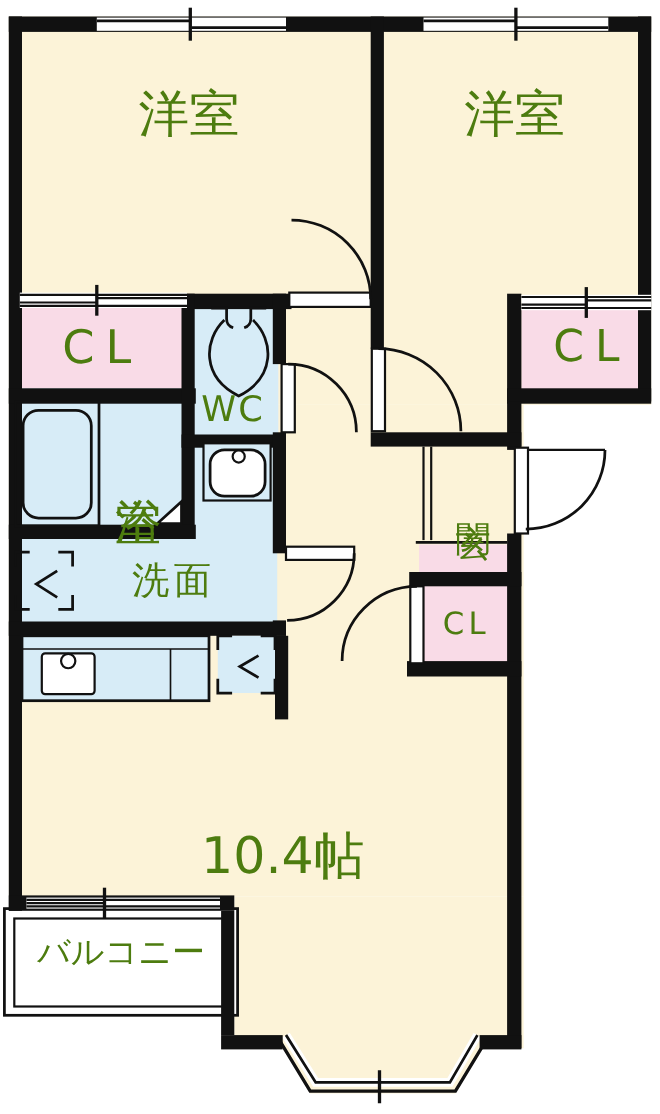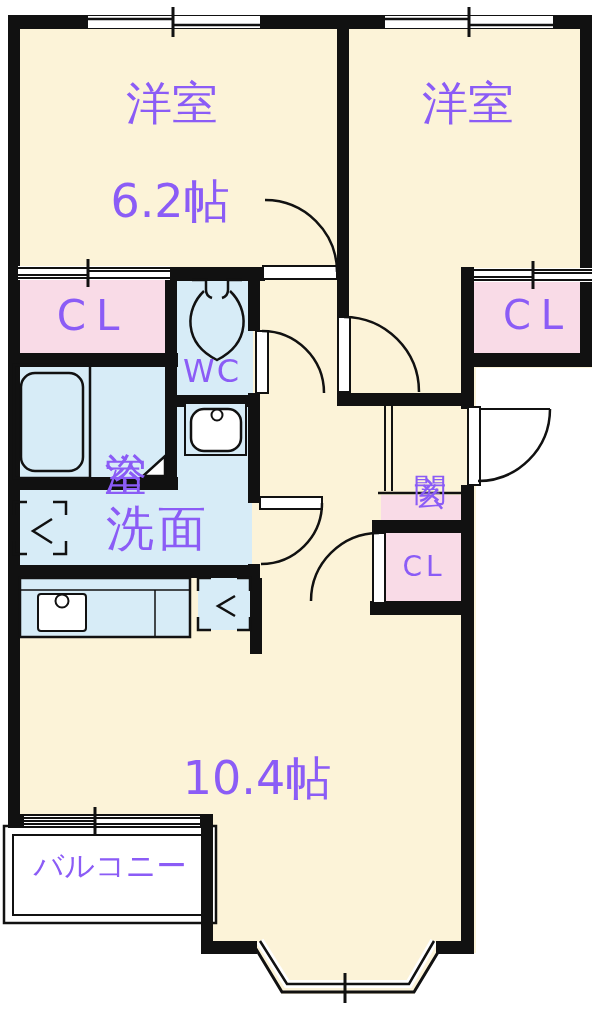--- a/index.html
+++ b/index.html
@@ -1,21 +1,21 @@
 <!DOCTYPE html>
 <html><head>
 <meta charset="utf-8">
 <style>
   html,body{margin:0;padding:0;background:#ffffff;}
   #stage{position:relative;width:600px;height:1013px;background:#ffffff;overflow:hidden;
          font-family:"DejaVu Sans","Liberation Sans",sans-serif;color:#111;}
   #plan-svg{position:absolute;left:0;top:0;}
-  .lbl{position:absolute;transform:translate(-50%,-50%);white-space:nowrap;color:#8b5cf6;line-height:1.04;}
+  .lbl{position:absolute;transform:translate(-50%,-50%);white-space:nowrap;color:#4d7c0f;line-height:1.04;}
   .v{writing-mode:vertical-rl;text-orientation:upright;}
-  .fs46{font-size:46px}.fs44{font-size:48px}.fs42{font-size:42px}
+  .fs46{font-size:46px}.fs44{font-size:34px}.fs42{font-size:42px}
   .fs40{font-size:40px}.fs32{font-size:32px}.fs30{font-size:30px}.fs28{font-size:28px}
   .sp10{letter-spacing:10px;text-indent:10px}
   .sp16{letter-spacing:16px;text-indent:16px}
   .sp4{letter-spacing:4px}
 </style>
 </head>
 <body>
 
 <div id="stage">
 
@@ -173,21 +173,20 @@
       <polyline points="198,591 198,578 211,578"></polyline>
       <polyline points="237,578 250,578 250,591"></polyline>
       <polyline points="250,617 250,630 237,630"></polyline>
       <polyline points="211,630 198,630 198,617"></polyline>
       <polyline points="235,596 218,606 235,616"></polyline>
     </g>
   </g>
 </svg>
 
 <div class="lbl fs46" style="left:172px;top:104px">洋室</div>
-<div class="lbl fs46" style="left:170px;top:202px">6.2帖</div>
 
 <div class="lbl fs46" style="left:468px;top:104px">洋室</div>
 
 <div class="lbl fs42 sp10" style="left:88px;top:316px">CL</div>
 <div class="lbl fs40 sp10" style="left:533px;top:316px">CL</div>
 <div class="lbl fs28 sp4" style="left:424px;top:567px">CL</div>
 
 <div class="lbl fs32" style="left:212px;top:372px;letter-spacing:2px">WC</div>
 
 <div class="lbl fs42 v" style="left:126px;top:419px">浴室</div>

